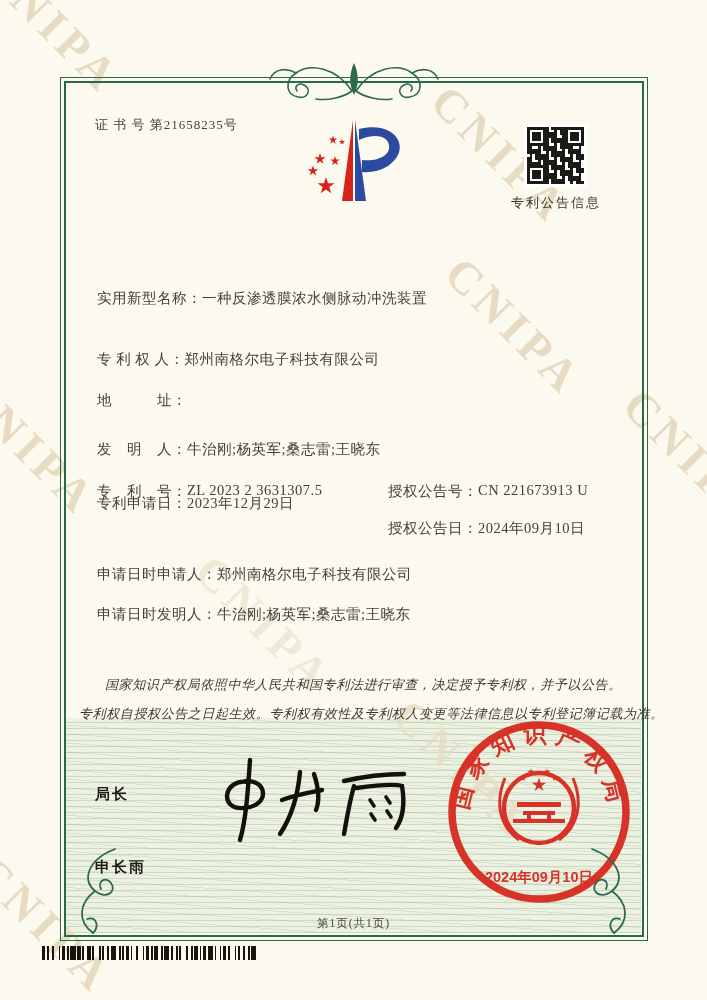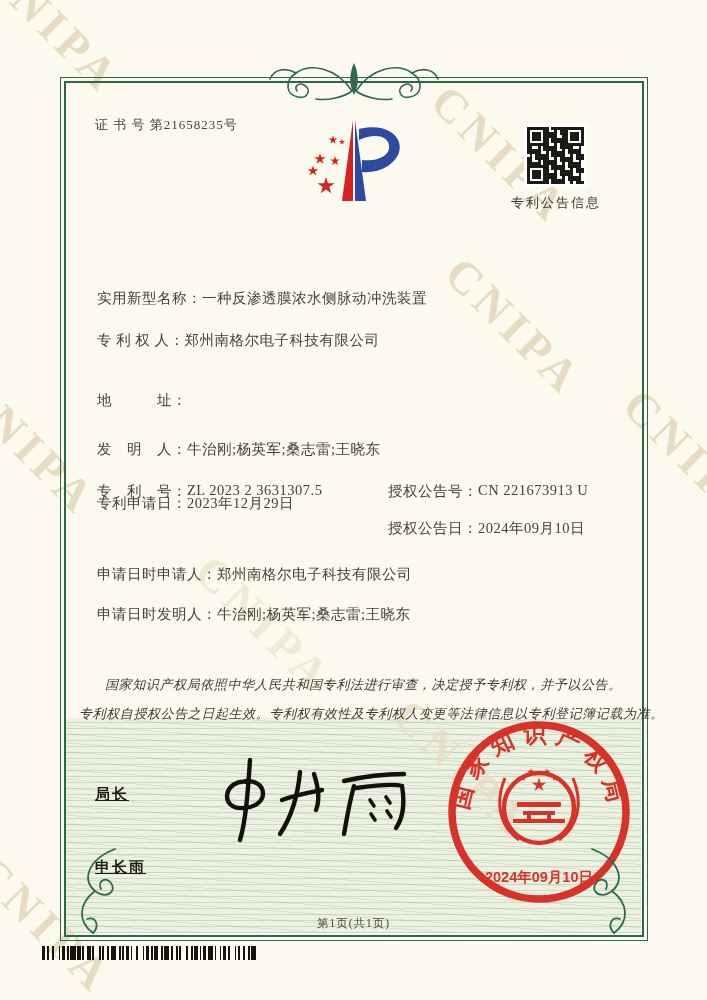--- a/index.html
+++ b/index.html
@@ -23,31 +23,31 @@
       box-sizing:border-box;display:grid;grid-template-columns:repeat(21,1fr);grid-auto-rows:1fr;}
   .qr i{display:block;}
   .qr i.on{background:#1c1a16;}
   .qr-cap{position:absolute;left:498px;top:194px;width:116px;text-align:center;font-size:13px;
           letter-spacing:2px;color:#3a362f;}
   .logo{position:absolute;left:292px;top:108px;}
   .title{position:absolute;left:0;top:205px;width:100%;text-align:center;font-size:40px;
          font-weight:bold;letter-spacing:4px;color:#14120f;}
   .row{position:absolute;left:97px;font-size:14.5px;letter-spacing:.5px;display:flex;color:#45413a;}
   .row .lab{white-space:pre;flex:none;}
-  .row.r-name{top:289px;} .row.r-pat{top:331px;justify-content:center;}
+  .row.r-name{top:289px;} .row.r-pat{top:350px;justify-content:center;}
   .row.r-addr{top:390px;line-height:21px;} .row.r-addr .val{width:394px;}
   .row.r-inv{top:440px;} .row.r-pno{top:482px;} .row.r-fdate{top:494px;}
   .row.r-gno{top:482px;left:388px;} .row.r-gdate{top:519px;left:388px;align-items:center;}
   .row.r-app{top:565px;} .row.r-inv2{top:605px;}
   .bodyline{position:absolute;left:79px;font-size:13px;letter-spacing:.6px;white-space:nowrap;
             font-style:italic;color:#3c3830;}
   .bodyline.l1{top:676px;padding-left:26px;}
   .bodyline.l2{top:705px;}
   .signoff{position:absolute;left:95px;font-family:"Liberation Sans","DejaVu Sans",sans-serif;
-           font-size:15px;font-weight:bold;color:#1d1b18;letter-spacing:2px;text-decoration:underline;}
+           font-size:15px;font-weight:bold;color:#1d1b18;letter-spacing:2px;}
   .signoff.t{top:785px;} .signoff.n{top:858px;}
   .sig{position:absolute;left:198px;top:748px;}
   .seal{position:absolute;left:443px;top:716px;opacity:.93;}
   .pagefoot{position:absolute;left:0;top:916px;width:100%;text-align:center;font-size:11.5px;
             letter-spacing:1px;color:#4a463e;}
   .barcode{position:absolute;left:42px;top:946px;height:14px;font-size:0;white-space:nowrap;}
   .barcode i{display:inline-block;height:100%;}
   .barcode i.bar{background:#17130e;}
   .orn-top{position:absolute;left:266px;top:59px;}
   .fl{position:absolute;top:845px;}

